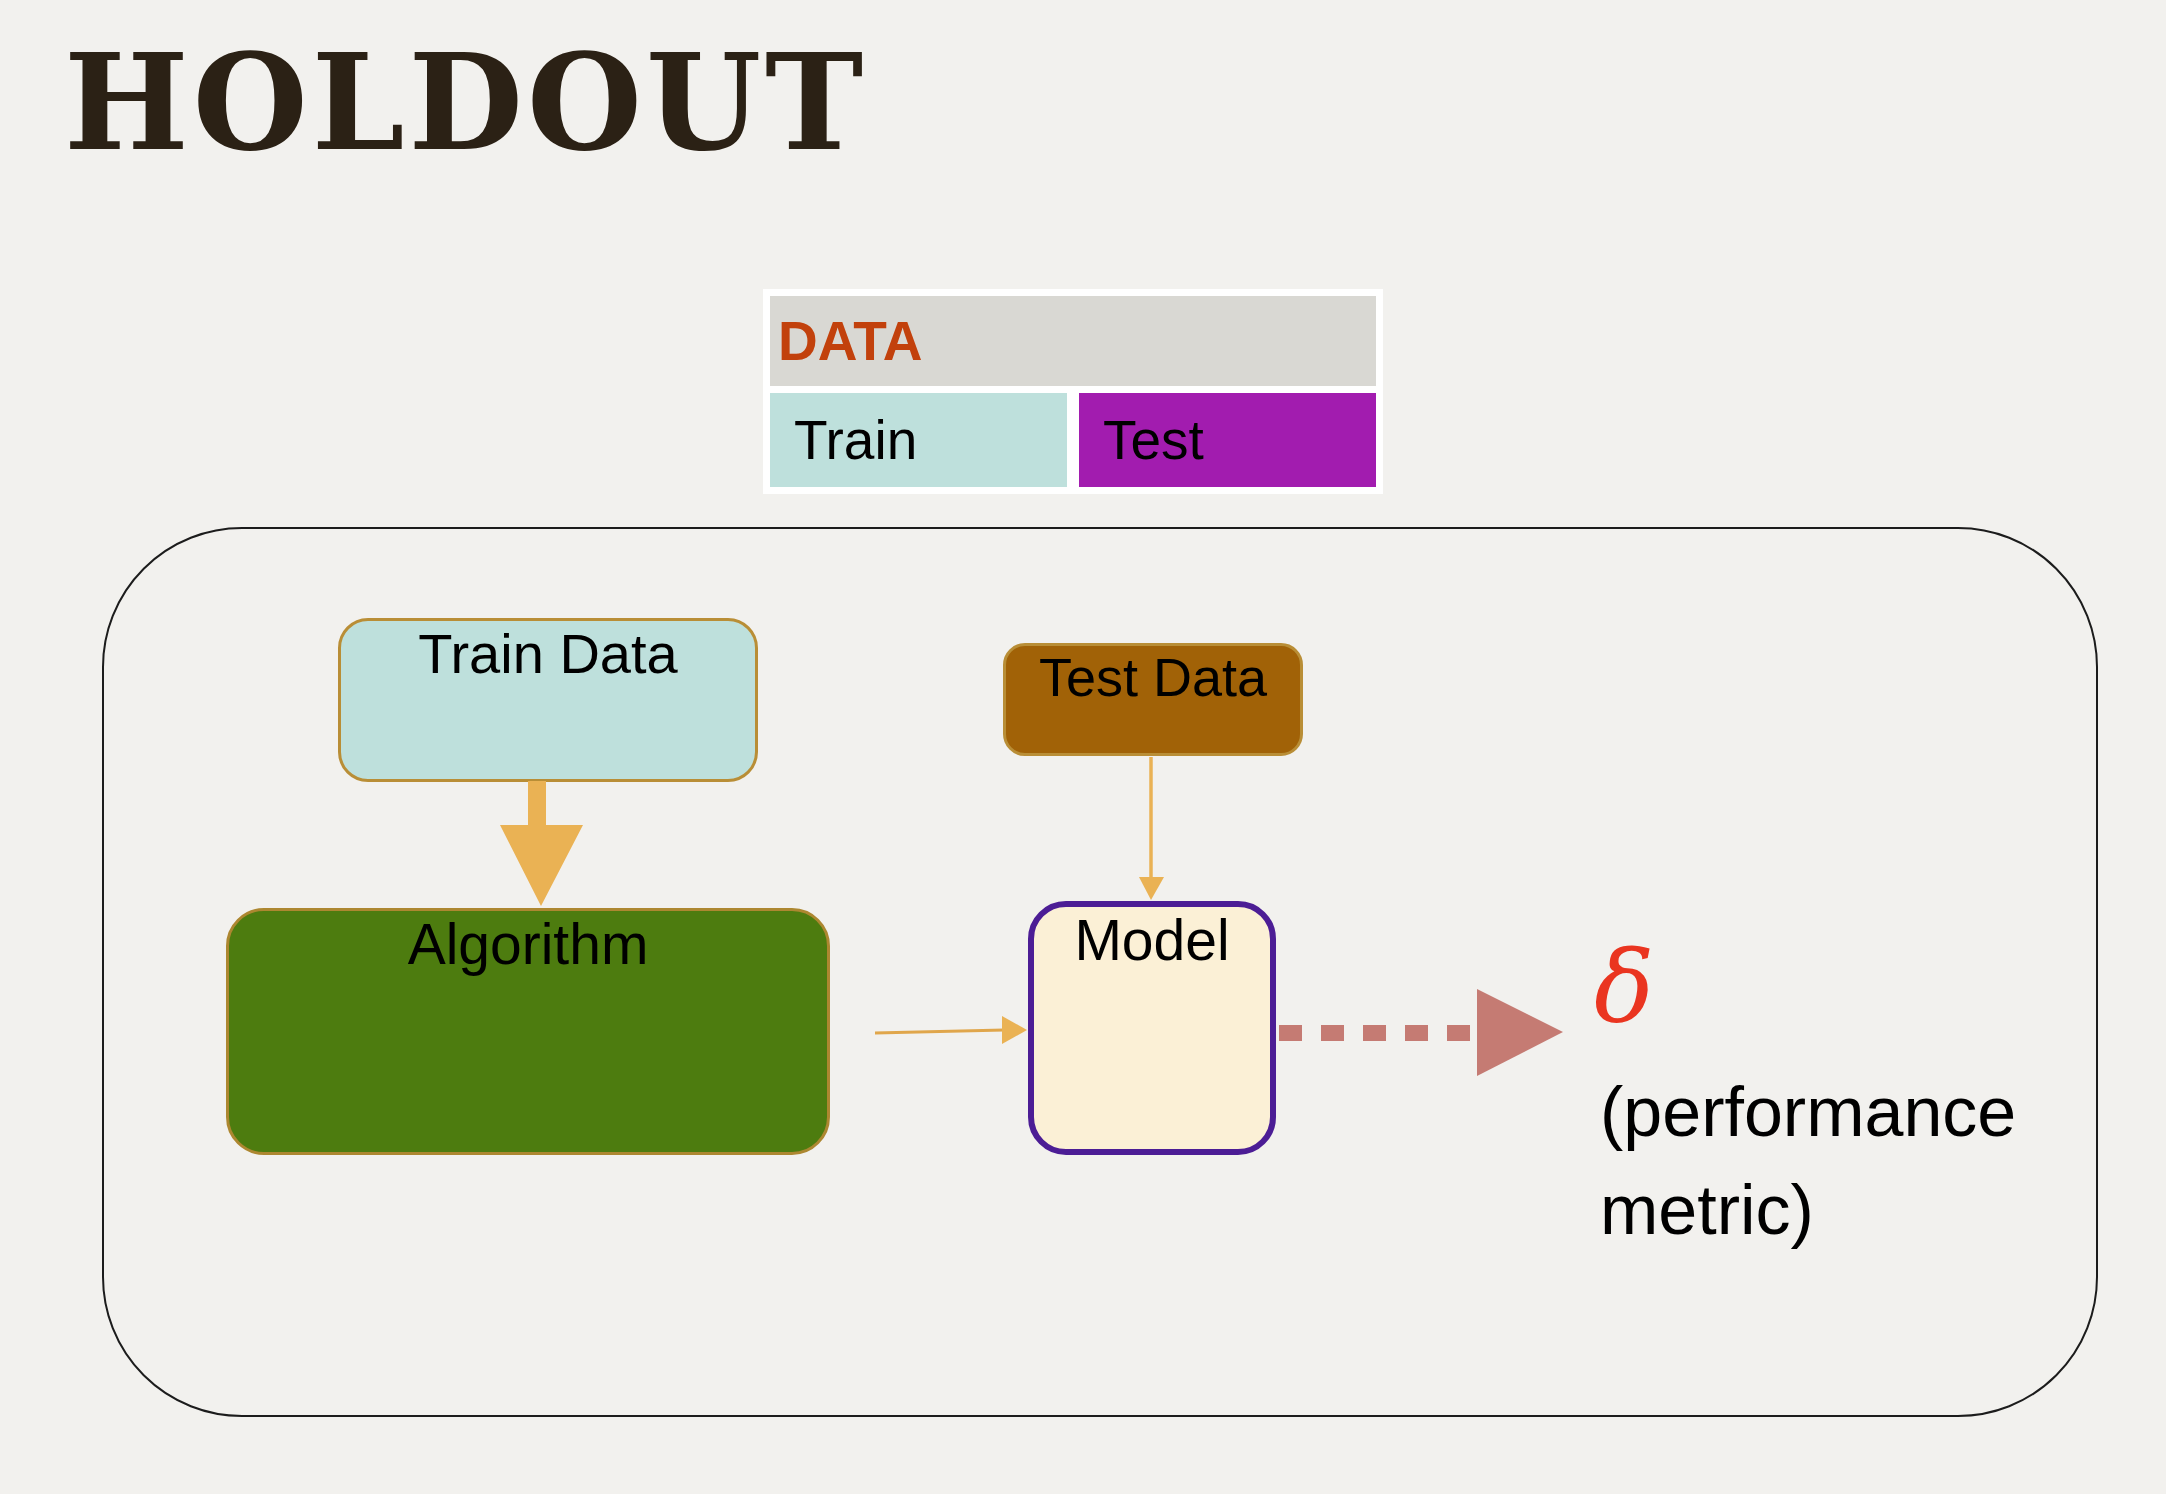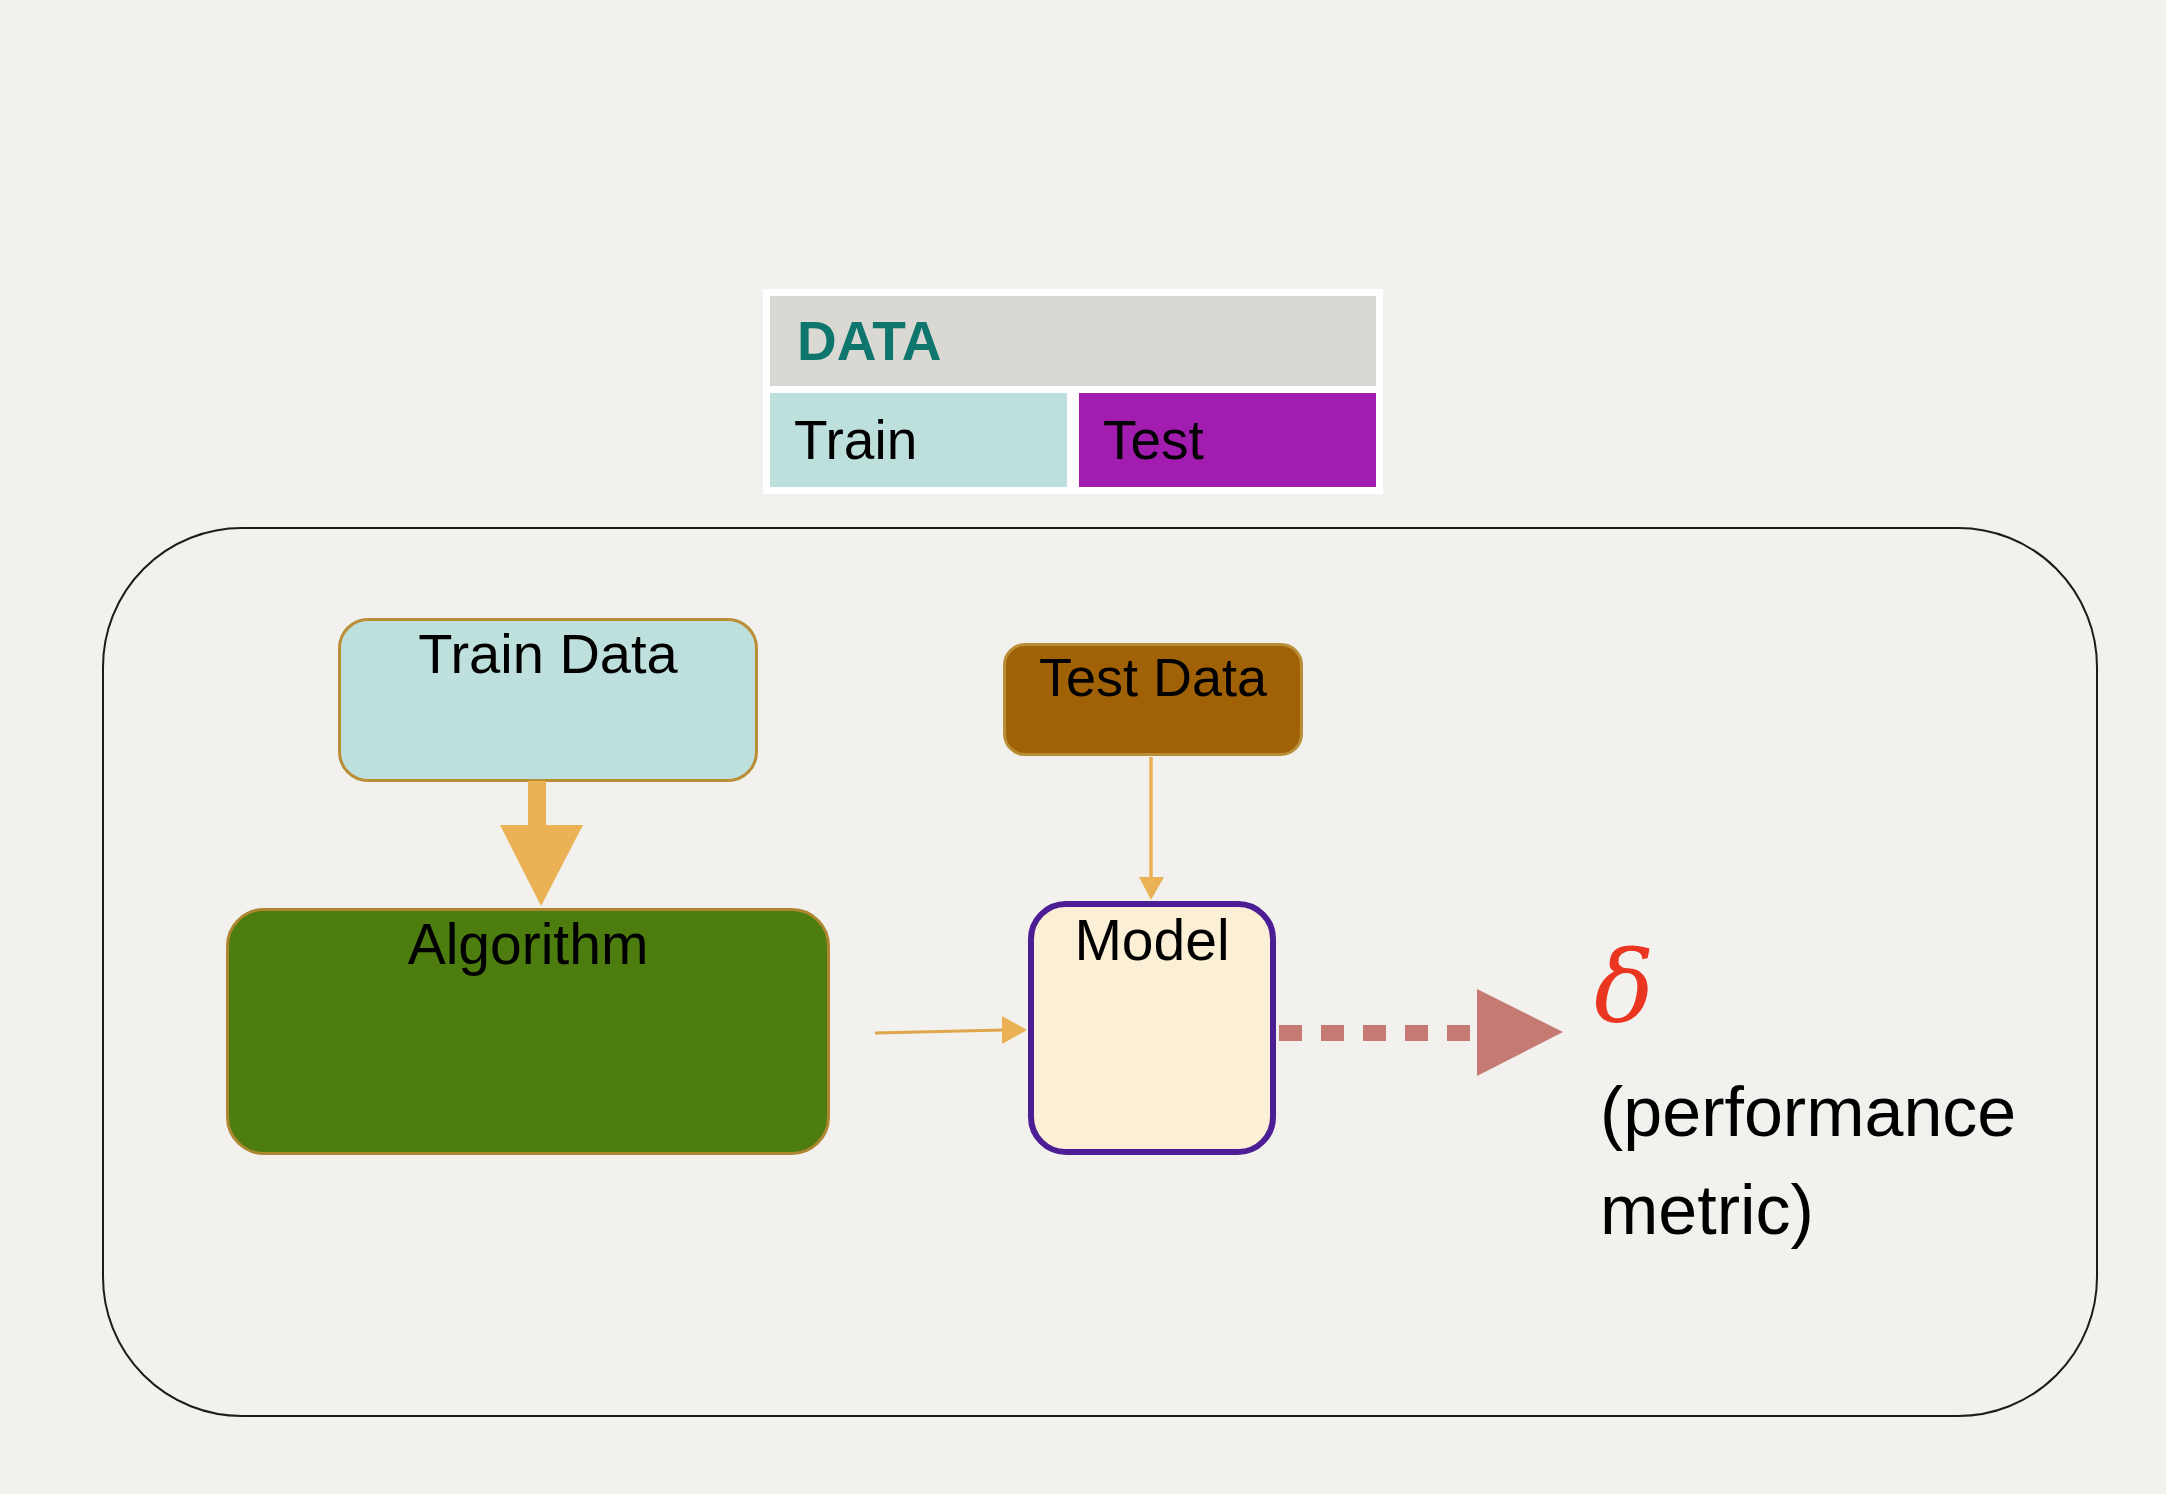--- a/index.html
+++ b/index.html
@@ -41,24 +41,24 @@
     padding: 7px;
     display: flex;
     flex-direction: column;
     gap: 7px;
   }
   .dt-header {
     height: 90px;
     background: #d9d8d3;
     display: flex;
     align-items: center;
-    padding-left: 27px;
+    padding-left: 8px;
     font-size: 55px;
     font-weight: 700;
-    color: #0f766e;
+    color: #c2410c;
   }
   .dt-row {
     flex: 1;
     display: flex;
     gap: 12px;
   }
   .dt-cell {
     flex: 1;
     display: flex;
     align-items: center;
@@ -146,20 +146,21 @@
     line-height: 98px;
     color: #000;
     white-space: pre-line;
   }
 </style>
 </head>
 <body>
 
 <div class="canvas">
 
+  <h1 class="title">HOLDOUT</h1>
 
   <div class="data-table">
     <div class="dt-header">DATA</div>
     <div class="dt-row">
       <div class="dt-cell train">Train</div>
       <div class="dt-cell test">Test</div>
     </div>
   </div>
 
   <div class="container-box"></div>

